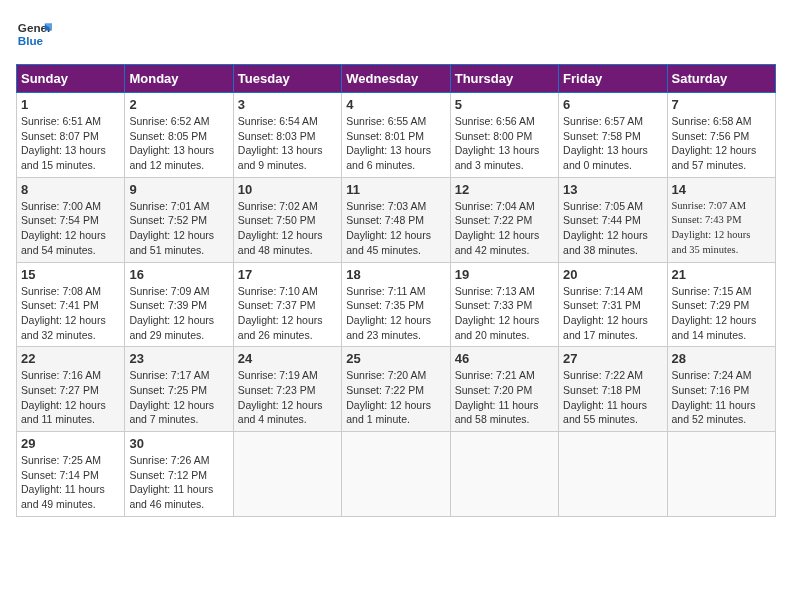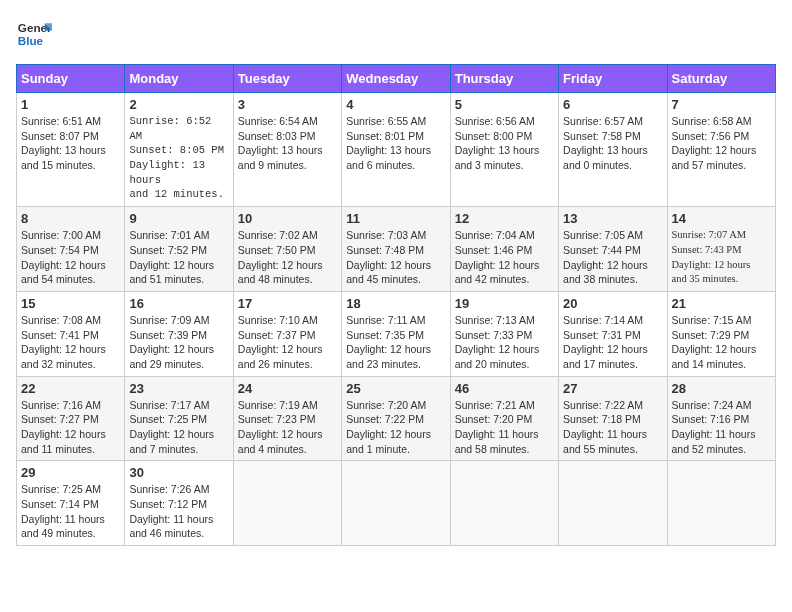--- a/index.html
+++ b/index.html
@@ -37,21 +37,21 @@
       font-size: 16px;
       font-weight: normal;
       color: #555;
     }
     table {
       width: 100%;
       border-collapse: collapse;
       font-size: 11px;
     }
     thead tr th {
-      background: #8b5cf6;
+      background: #701a75;
       color: #fff;
       padding: 6px 4px;
       text-align: left;
       font-size: 13px;
       font-weight: bold;
       border: 1px solid #1a6fc4;
     }
     tbody tr td {
       border: 1px solid #ccc;
       padding: 4px 4px;
@@ -111,21 +111,21 @@
   <tr>
         <td>
           <span class="day-num">1</span>
           <div class="day-info" style="white-space: pre-line;">Sunrise: 6:51 AM
 Sunset: 8:07 PM
 Daylight: 13 hours
 and 15 minutes.</div>
         </td>
         <td>
           <span class="day-num">2</span>
-          <div class="day-info" style="white-space: pre-line; font-family: Liberation Mono, monospace;">Sunrise: 6:52 AM
+          <div class="day-info" style="white-space: pre-line;">Sunrise: 6:52 AM
 Sunset: 8:05 PM
 Daylight: 13 hours
 and 12 minutes.</div>
         </td>
         <td>
           <span class="day-num">3</span>
           <div class="day-info" style="white-space: pre-line;">Sunrise: 6:54 AM
 Sunset: 8:03 PM
 Daylight: 13 hours
 and 9 minutes.</div>
@@ -184,21 +184,21 @@
         <td>
           <span class="day-num">11</span>
           <div class="day-info" style="white-space: pre-line;">Sunrise: 7:03 AM
 Sunset: 7:48 PM
 Daylight: 12 hours
 and 45 minutes.</div>
         </td>
         <td>
           <span class="day-num">12</span>
           <div class="day-info" style="white-space: pre-line;">Sunrise: 7:04 AM
-Sunset: 1:46 PM
+Sunset: 7:22 PM
 Daylight: 12 hours
 and 42 minutes.</div>
         </td>
         <td>
           <span class="day-num">13</span>
           <div class="day-info" style="white-space: pre-line;">Sunrise: 7:05 AM
 Sunset: 7:44 PM
 Daylight: 12 hours
 and 38 minutes.</div>
         </td>

